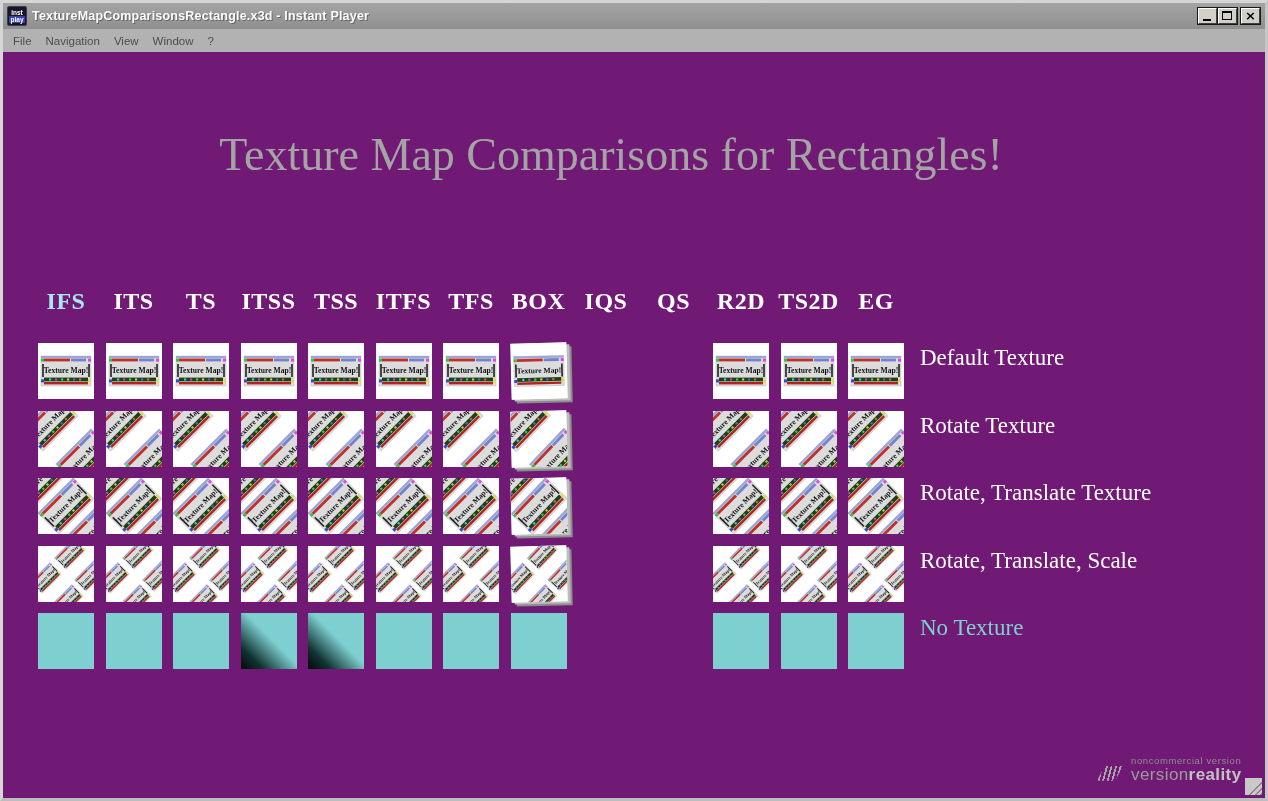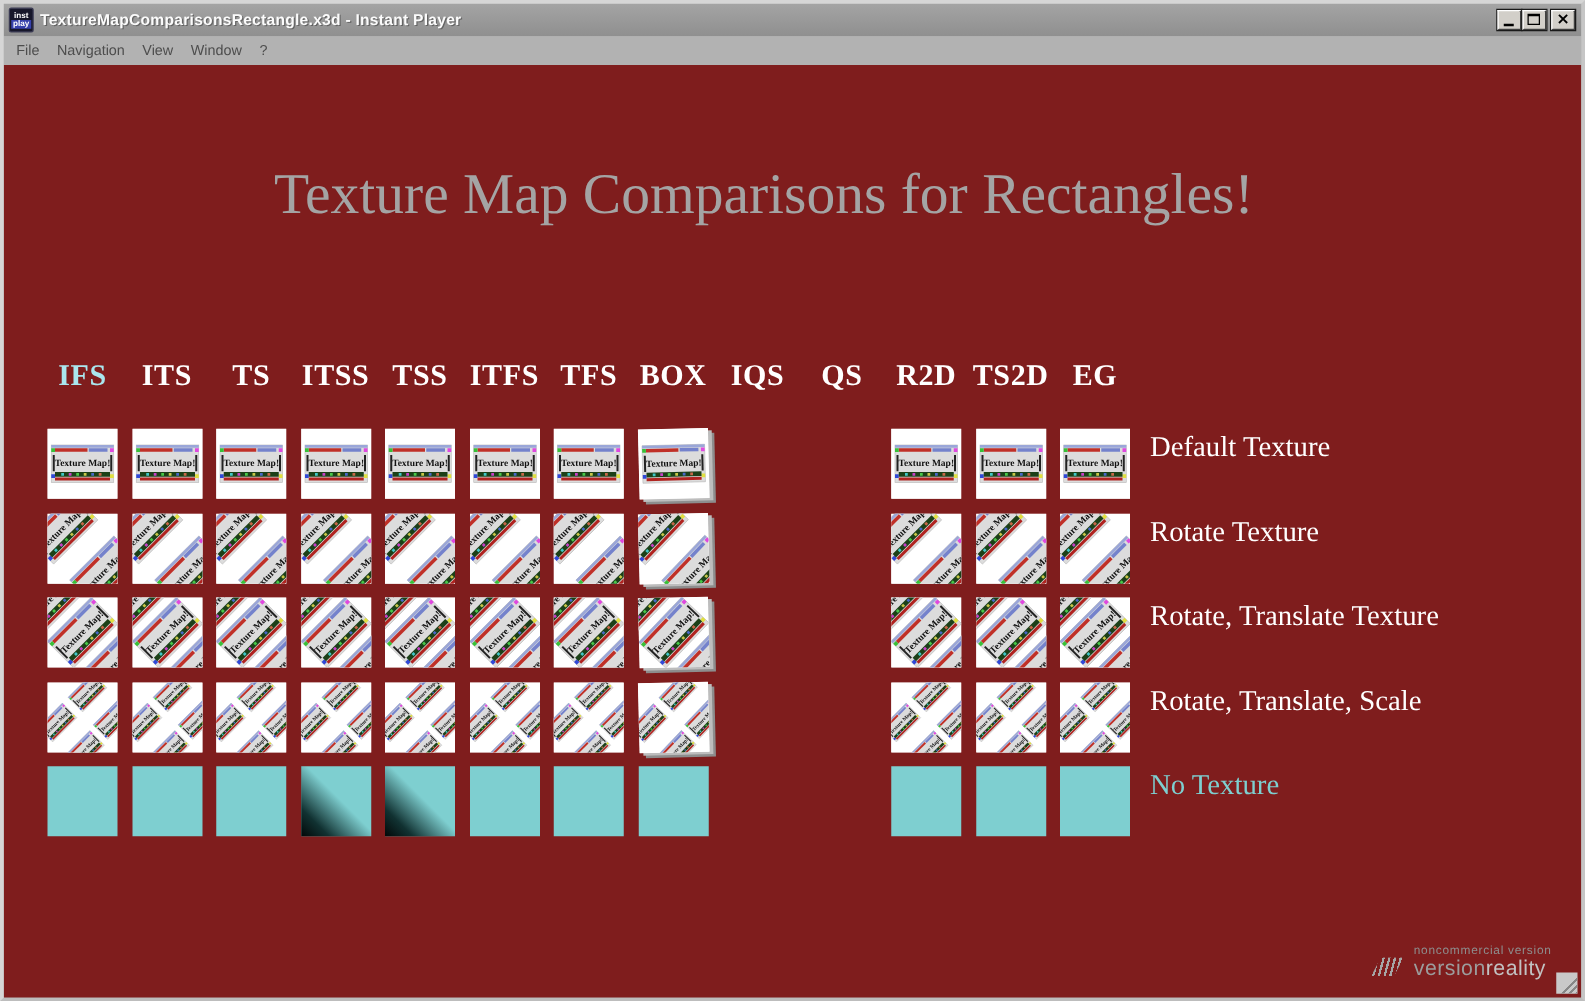--- a/index.html
+++ b/index.html
@@ -37,21 +37,21 @@
   .glyph-max{position:absolute;left:3px;top:2px;width:10px;height:9px;border:1px solid #000;border-top-width:2px;}
   .glyph-close{position:absolute;left:0;top:-1px;width:100%;text-align:center;font-size:13px;font-weight:bold;color:#000;line-height:16px;font-family:"DejaVu Sans",sans-serif;}
   
   .menubar{
     position:absolute;left:0;top:26px;width:1262px;height:23px;background:#b2b2b2;
     display:flex;align-items:center;padding-left:3px;
   }
   .menu-item{color:#4d4d4d;font-size:11.5px;padding:3px 7px;white-space:nowrap;}
   
   .viewport{
-    position:absolute;left:0;top:49px;width:1262px;height:749px;background:#7f1d1d;overflow:hidden;
+    position:absolute;left:0;top:49px;width:1262px;height:749px;background:#701a75;overflow:hidden;
   }
   .scene-title{
     position:absolute;top:76px;left:0;width:1216px;text-align:center;
     font-family:"Liberation Serif",serif;font-size:46px;color:#a4a4a4;white-space:nowrap;
   }
   .col-header{
     position:absolute;width:70px;margin-left:-35px;text-align:center;
     font-family:"Liberation Serif",serif;font-weight:bold;font-size:24px;color:#fff;letter-spacing:.5px;
   }
   .col-header.hl{color:#aae6ee;}
@@ -71,21 +71,21 @@
   .branding{position:absolute;left:1094px;top:704px;display:flex;align-items:flex-end;}
   .brand-icon{
     width:26px;height:15px;margin-right:8px;margin-bottom:3px;
     background:repeating-linear-gradient(105deg,#a6a6a6 0 1.8px,transparent 1.8px 4.4px);
     clip-path:polygon(30% 0,100% 0,70% 100%,0 100%);
   }
   .brand-text{display:flex;flex-direction:column;line-height:1.05;}
   .brand-small{font-size:9.5px;color:#8e8e8e;letter-spacing:.6px;}
   .brand-big{font-size:17px;letter-spacing:.4px;}
   .brand-big .light{color:#9c9c9c;}
-  .brand-big .bold{color:#c2c2c2;font-weight:normal;margin-top:48px;}
+  .brand-big .bold{color:#c2c2c2;font-weight:bold;margin-top:48px;}
   
   .resize-grip{position:absolute;right:3px;bottom:3px;width:17px;height:17px;background:#c9c9c9;}
   .resize-grip .hatch{
     position:absolute;inset:0;
     background:repeating-linear-gradient(135deg,transparent 0 2.5px,#878787 2.5px 4px);
     clip-path:polygon(100% 0,100% 100%,0 100%);
   }
 </style>
 </head>
 <body>

